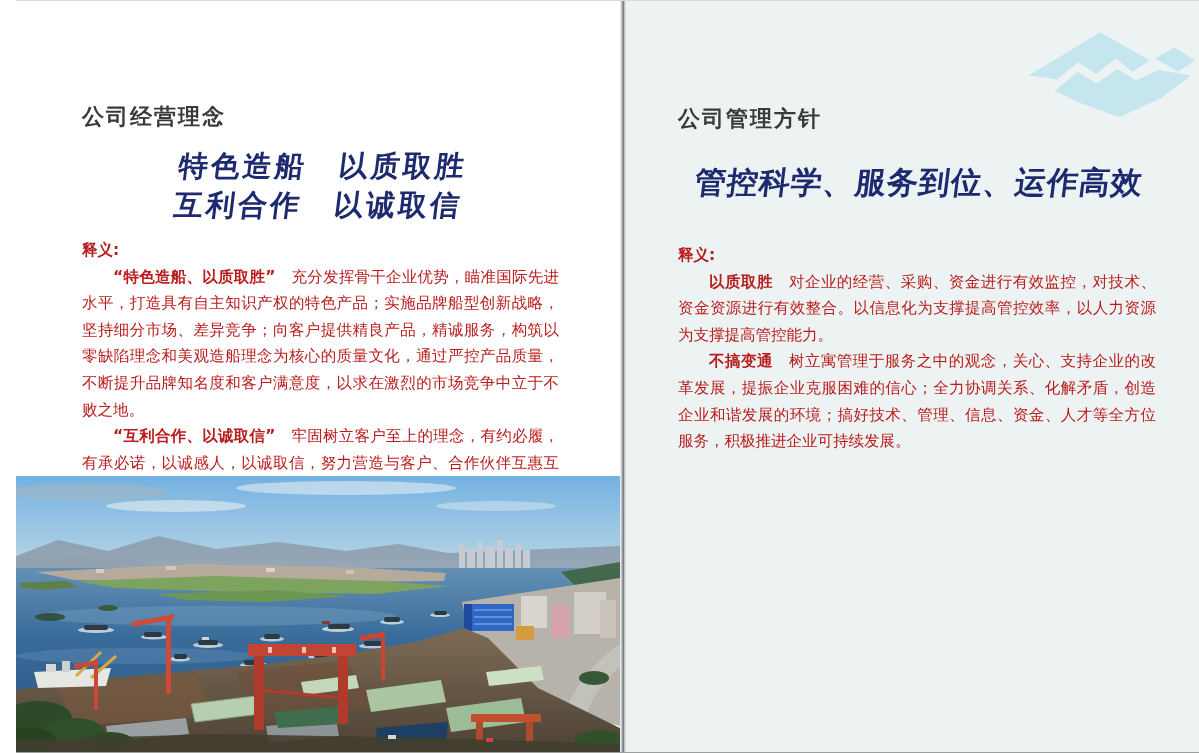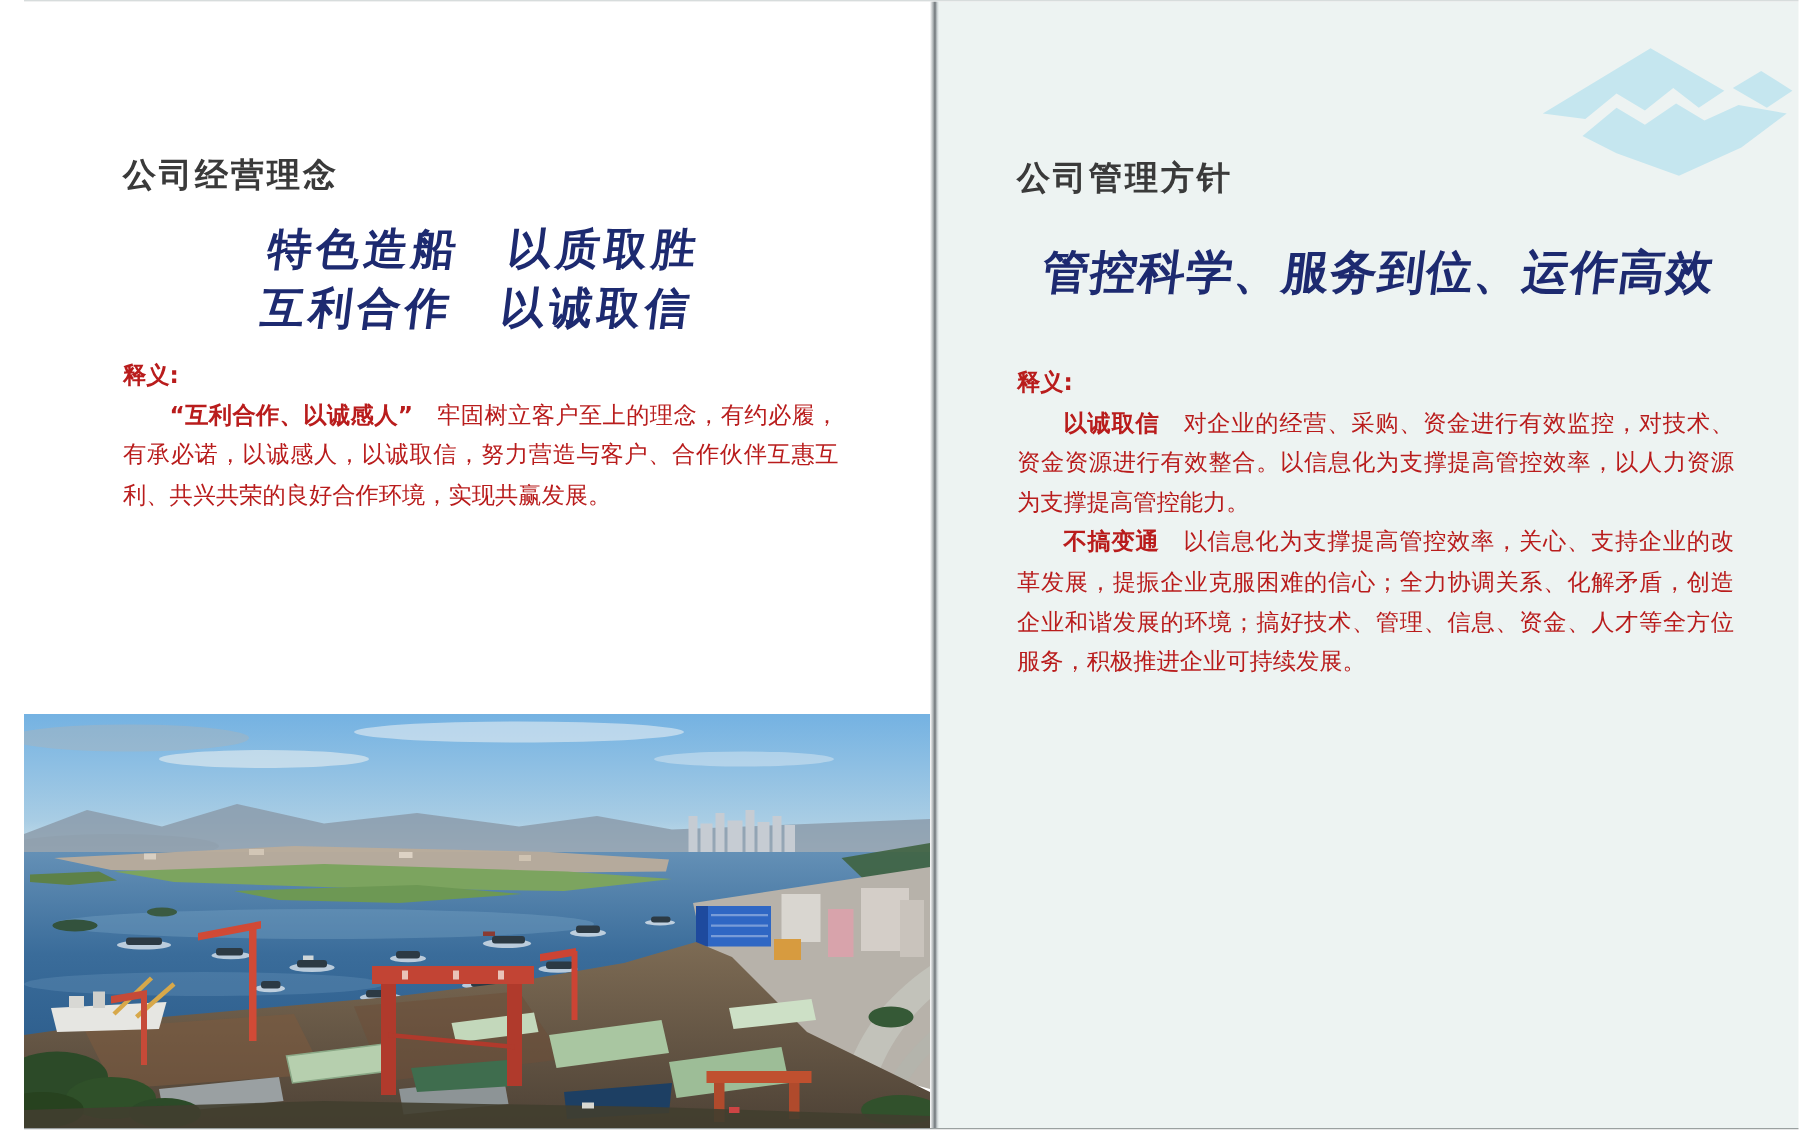--- a/index.html
+++ b/index.html
@@ -55,21 +55,22 @@
   <div class="page page-left">
     <h1 class="page-title">公司经营理念</h1>
 
     <div class="calligraphy motto-left">
       <div>特色造船　以质取胜</div>
       <div>互利合作　以诚取信</div>
     </div>
 
     <div class="shiyi">
       <p class="shiyi-label" style="text-indent:0">释义:</p>
-      <p><span class="lead">“互利合作、以诚感人”</span><span>　牢固树立客户至上的理念，有约必履，有承必诺，以诚感人，以诚取信，努力营造与客户、合作伙伴互惠互利、共兴共荣的良好合作环境，实现共赢发展。</span></p>
+      <p><span class="lead">“特色造船、以质取胜”</span><span>　充分发挥骨干企业优势，瞄准国际先进水平，打造具有自主知识产权的特色产品；实施品牌船型创新战略，坚持细分市场、差异竞争；向客户提供精良产品，精诚服务，构筑以零缺陷理念和美观造船理念为核心的质量文化，通过严控产品质量，不断提升品牌知名度和客户满意度，以求在激烈的市场竞争中立于不败之地。</span></p>
+      <p><span class="lead">“互利合作、以诚取信”</span><span>　牢固树立客户至上的理念，有约必履，有承必诺，以诚感人，以诚取信，努力营造与客户、合作伙伴互惠互利、共兴共荣的良好合作环境，实现共赢发展。</span></p>
     </div>
 
     <svg class="photo" viewBox="0 0 604 276" preserveAspectRatio="none">
       <defs>
         <linearGradient id="sky" x1="0" y1="0" x2="0" y2="1">
           <stop offset="0" stop-color="#74b2e2"></stop>
             <stop offset="0.7" stop-color="#a9cde4"></stop>
             <stop offset="1" stop-color="#d8e7ec"></stop>
         </linearGradient>
         <linearGradient id="water" x1="0" y1="0" x2="0" y2="1">
@@ -240,18 +241,18 @@
         <path d="M40,78 L64,58 L84,70 L106,55 L126,67 L150,56 L184,62 L152,86 L108,106 L64,90 Z"></path>
       </g>
     </svg>
 
     <h1 class="page-title">公司管理方针</h1>
 
     <div class="calligraphy motto-right">管控科学、服务到位、运作高效</div>
 
     <div class="shiyi">
       <p class="shiyi-label" style="text-indent:0">释义:</p>
-      <p><span class="lead">以诚取信</span><span>　对企业的经营、采购、资金进行有效监控，对技术、资金资源进行有效整合。以信息化为支撑提高管控效率，以人力资源为支撑提高管控能力。</span></p>
-      <p><span class="lead">不搞变通</span><span>　以信息化为支撑提高管控效率，关心、支持企业的改革发展，提振企业克服困难的信心；全力协调关系、化解矛盾，创造企业和谐发展的环境；搞好技术、管理、信息、资金、人才等全方位服务，积极推进企业可持续发展。</span></p>
+      <p><span class="lead">以质取胜</span><span>　对企业的经营、采购、资金进行有效监控，对技术、资金资源进行有效整合。以信息化为支撑提高管控效率，以人力资源为支撑提高管控能力。</span></p>
+      <p><span class="lead">不搞变通</span><span>　树立寓管理于服务之中的观念，关心、支持企业的改革发展，提振企业克服困难的信心；全力协调关系、化解矛盾，创造企业和谐发展的环境；搞好技术、管理、信息、资金、人才等全方位服务，积极推进企业可持续发展。</span></p>
     </div>
   </div>
 
 </div>
 
 </body></html>

